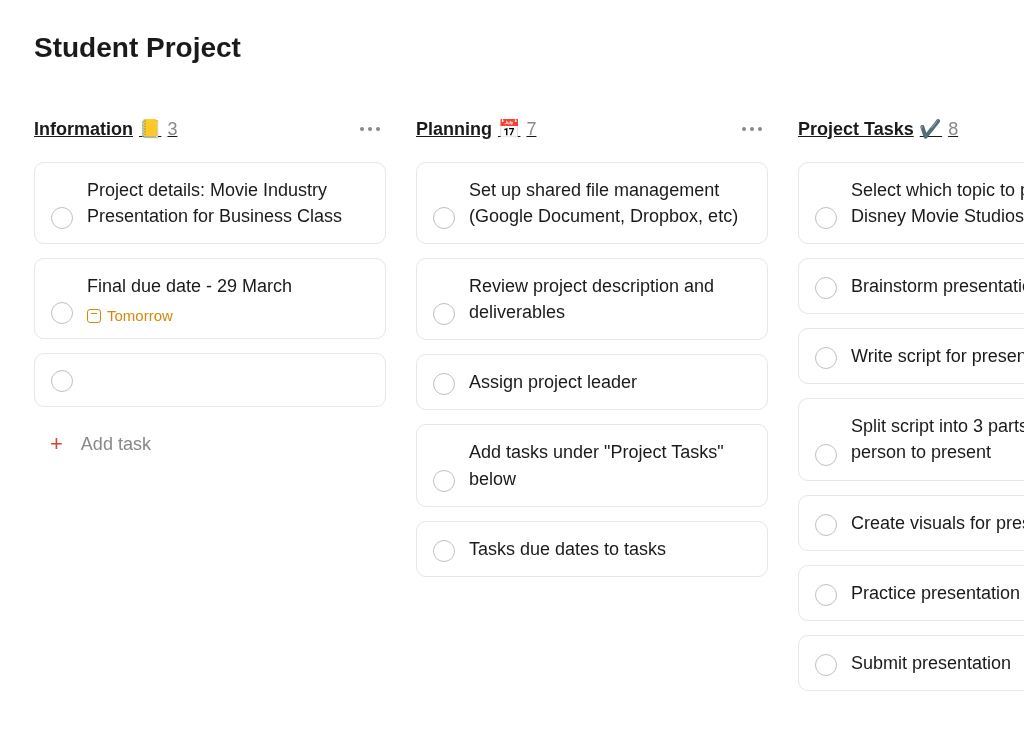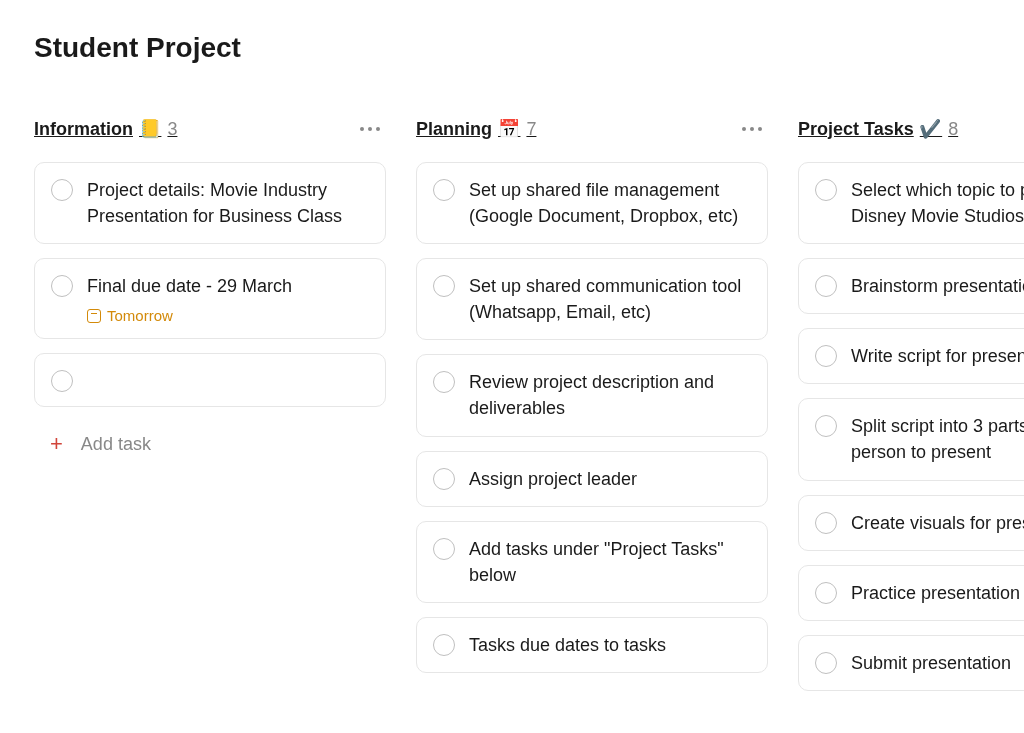--- a/index.html
+++ b/index.html
@@ -58,21 +58,21 @@
     width: 4px;
     height: 4px;
     border-radius: 50%;
     background: #888;
   }
   .card {
     border: 1px solid #e6e6e6;
     border-radius: 10px;
     padding: 14px 16px;
     display: flex;
-    align-items: flex-start;
+    align-items: flex-end;
     gap: 14px;
     margin-bottom: 14px;
     cursor: pointer;
     background: #fff;
   }
   .check {
     width: 22px;
     height: 22px;
     border: 1.5px solid #c0c0c0;
     border-radius: 50%;
@@ -185,26 +185,20 @@
         </div>
         <div class="card">
           <span class="check"></span>
           <div class="card-body">
             <div class="card-text">Set up shared file management (Google Document, Dropbox, etc)</div>
           </div>
         </div>
         <div class="card">
           <span class="check"></span>
           <div class="card-body">
-            <div class="card-text">Set up shared communication tool (Whatsapp, Email, etc)</div>
-          </div>
-        </div>
-        <div class="card">
-          <span class="check"></span>
-          <div class="card-body">
             <div class="card-text">Review project description and deliverables</div>
           </div>
         </div>
         <div class="card">
           <span class="check"></span>
           <div class="card-body">
             <div class="card-text">Assign project leader</div>
           </div>
         </div>
         <div class="card">

